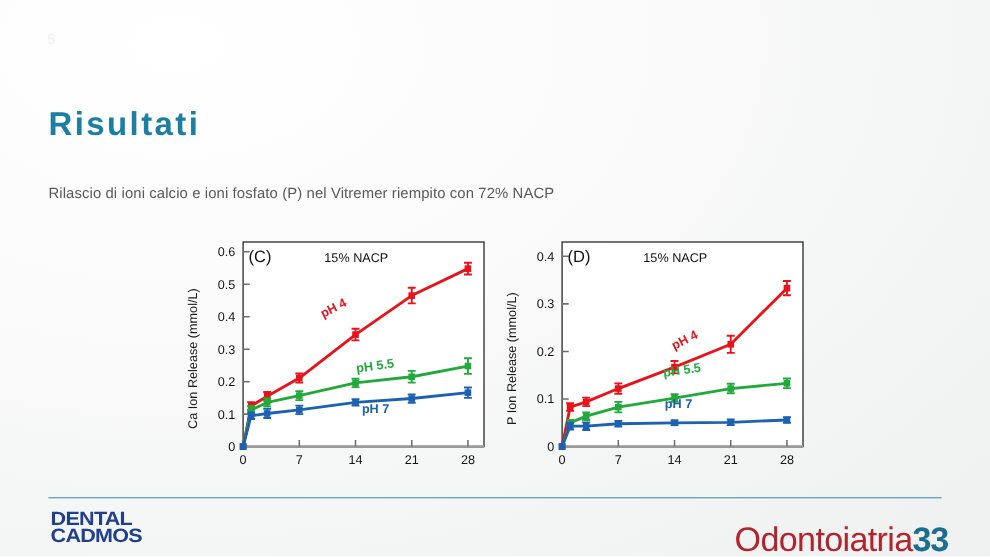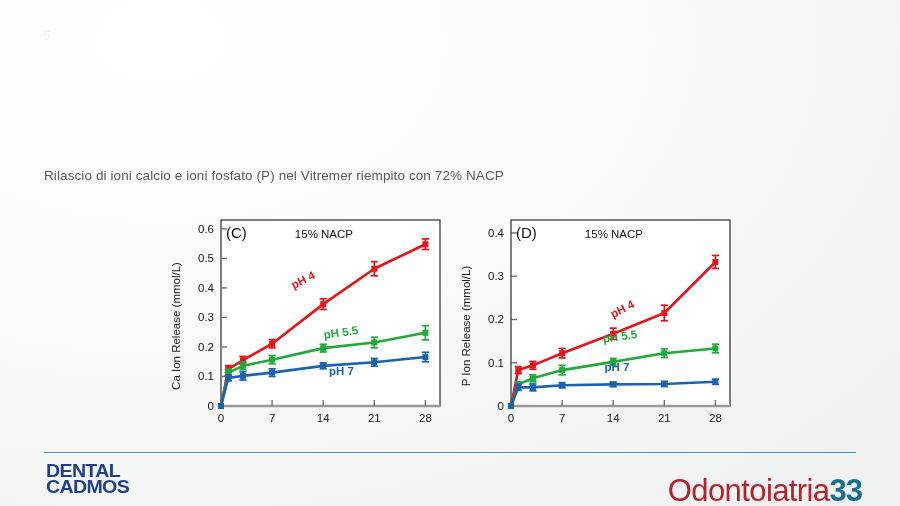--- a/index.html
+++ b/index.html
@@ -64,20 +64,21 @@
   .logo-o33 .word{color:#b4232c;font-weight:400;letter-spacing:-0.6px;}
   .logo-o33 .num{color:#1a6e8e;font-weight:bold;letter-spacing:-1px;}
 </style>
 </head>
 <body>
 
 <div class="slide">
 
   <div class="page-number">5</div>
 
+  <div class="slide-title">Risultati</div>
 
   <div class="slide-subtitle">Rilascio di ioni calcio e ioni fosfato (P) nel Vitremer riempito con 72% NACP</div>
 
   <div class="figure">
 
     <div class="panel panel-c">
       <div class="axis-title axis-title-c">Ca Ion Release (mmol/L)</div>
       <div class="plotwrap">
         <svg id="svg-c" width="258" height="232" viewBox="0 0 258 232">
             <rect x="34" y="10" width="219" height="186" fill="#ffffff" stroke="#2b2b2b" stroke-width="1.2"></rect>

